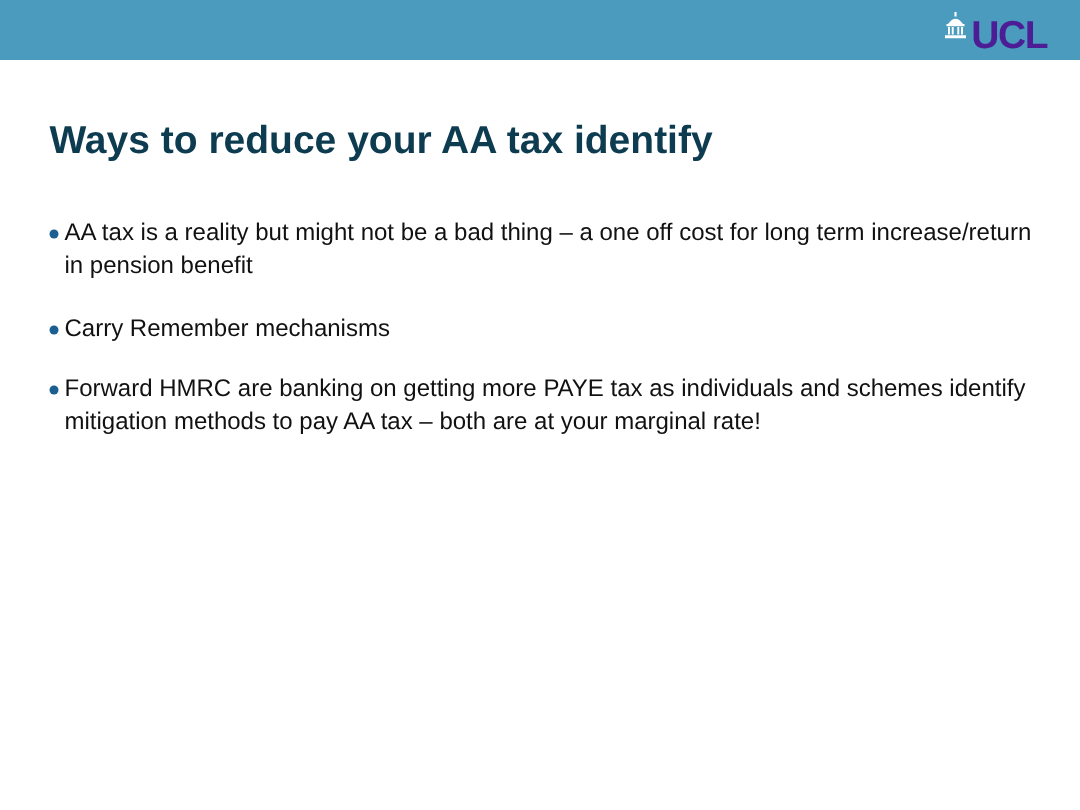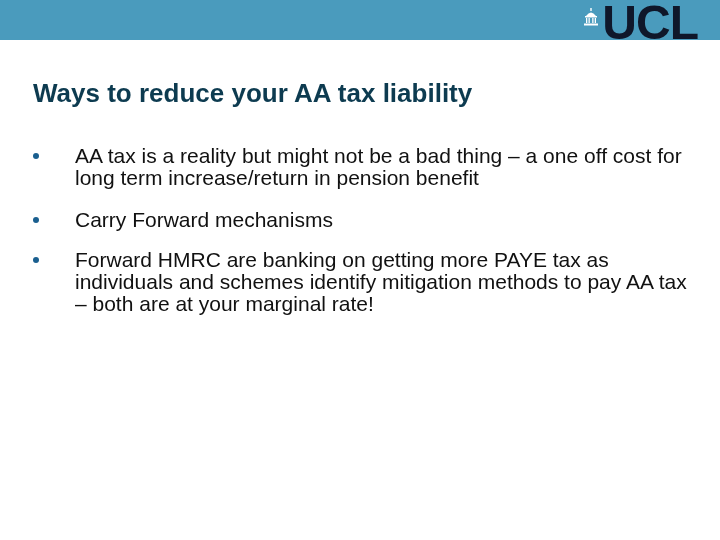--- a/index.html
+++ b/index.html
@@ -10,33 +10,33 @@
     .header-bar {
       position: absolute; left: 0; top: 0; width: 720px; height: 40px; background: #4a9bbd;
     }
     .logo {
       position: absolute; right: 22px; top: 6px; height: 34px; display: flex; align-items: flex-end;
     }
     .logo-dome {
       width: 14px; height: 18px; margin-right: 4px; margin-bottom: 14px;
     }
     .logo-text {
-      color: #0f172a; font-weight: bold; font-size: 48px; line-height: 34px; letter-spacing: -1px;
+      color: #4c1d95; font-weight: bold; font-size: 26px; line-height: 34px; letter-spacing: -1px;
       font-family: "Liberation Sans", sans-serif;
     }
     .title {
       position: absolute; left: 33px; top: 78px; margin: 0;
       font-size: 26px; font-weight: bold; color: #0d3b50;
     }
     .bullets {
       position: absolute; left: 0; top: 145px; width: 720px; margin: 0; padding: 0; list-style: none;
     }
     .bullet {
-      position: relative; padding-left: 75px; padding-right: 30px;
-      font-size: 21px; line-height: 22px; color: #111111;
+      position: relative; padding-left: 43px; padding-right: 30px;
+      font-size: 16px; line-height: 22px; color: #111111;
     }
     .bullet-dot {
       position: absolute; left: 33px; top: 8px; width: 6px; height: 6px; border-radius: 50%;
       background: #1a5f8f;
     }
   </style>
 </head>
 <body>
 
 <div class="header-bar">
@@ -48,28 +48,28 @@
       <rect x="2" y="10" width="1.3" height="5" fill="#fff"></rect>
       <rect x="4.5" y="10" width="1.3" height="5" fill="#fff"></rect>
       <rect x="8.2" y="10" width="1.3" height="5" fill="#fff"></rect>
       <rect x="10.7" y="10" width="1.3" height="5" fill="#fff"></rect>
       <rect x="0" y="15.5" width="14" height="2" fill="#fff"></rect>
     </svg>
     <span class="logo-text">UCL</span>
   </div>
 </div>
 
-<h1 class="title">Ways to reduce your AA tax liability</h1>
+<h1 class="title">Ways to reduce your AA tax identify</h1>
 
 <ul class="bullets">
   <li class="bullet" style="margin-bottom:20px;">
     <span class="bullet-dot"></span>
     <span>AA tax is a reality but might not be a bad thing – a one off cost for long term increase/return in pension benefit</span>
   </li>
   <li class="bullet" style="margin-bottom:18px;">
     <span class="bullet-dot"></span>
-    <span>Carry Forward mechanisms</span>
+    <span>Carry Remember mechanisms</span>
   </li>
   <li class="bullet">
     <span class="bullet-dot"></span>
     <span>Forward HMRC are banking on getting more PAYE tax as individuals and schemes identify mitigation methods to pay AA tax – both are at your marginal rate!</span>
   </li>
 </ul>
 
 </body></html>

